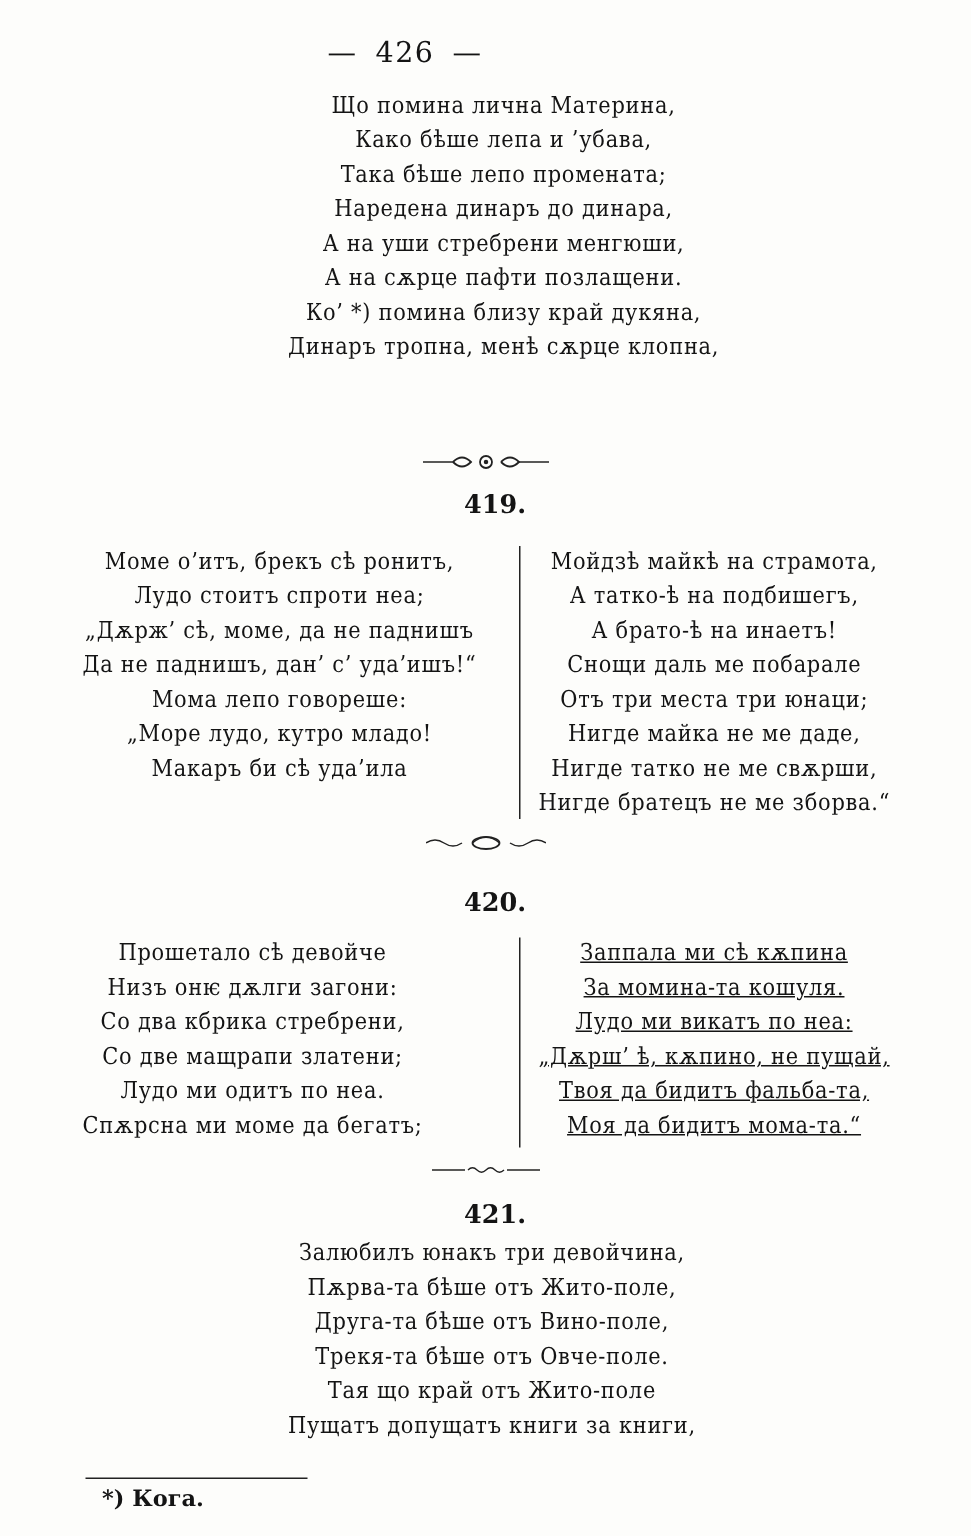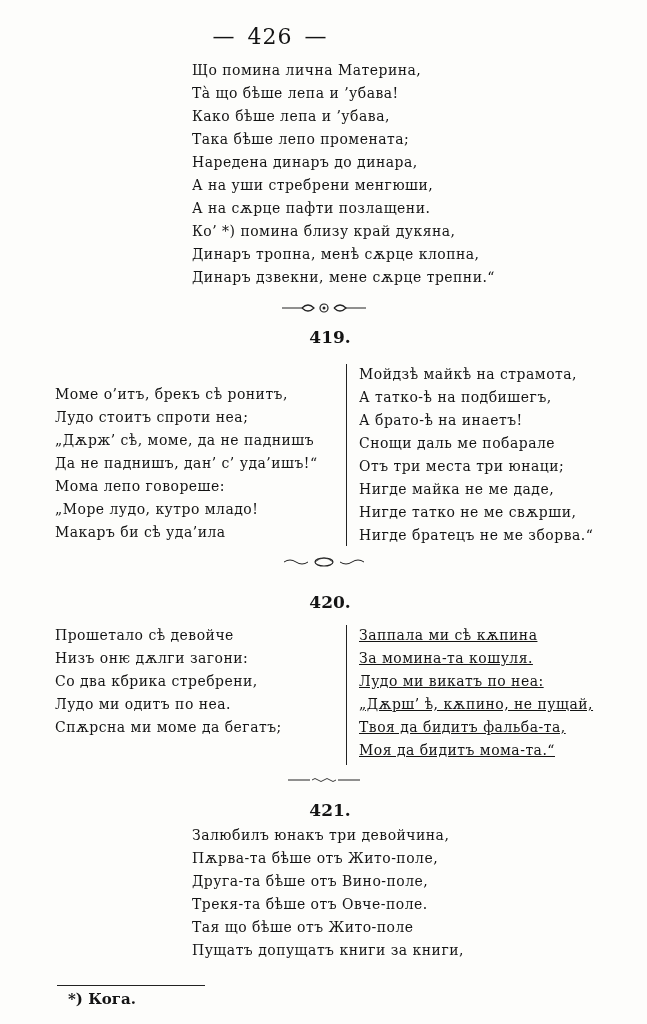--- a/index.html
+++ b/index.html
@@ -1,64 +1,62 @@
 <!DOCTYPE html>
 <html><head>
   <meta charset="utf-8">
   <style>
     html, body { margin: 0; padding: 0; }
     body {
       width: 647px; height: 1024px; background: #fdfdfb; position: relative; overflow: hidden;
       font-family: "DejaVu Serif", "Liberation Serif", serif; color: #141414;
     }
     .abs { position: absolute; }
-    .line { font-size: 15.5px; line-height: 23px; white-space: nowrap; letter-spacing: 0.5px; font-stretch: condensed; }
-    .pagenum { top: 24px; left: 0; width: 540px; text-align: center; font-size: 22px; letter-spacing: 1px; }
+    .line { font-size: 15.5px; line-height: 23px; white-space: nowrap; letter-spacing: 0.5px; font-stretch: condensed; text-align: center; }
+    .pagenum { top: 24px; left: 0; width: 540px; text-align: center; font-size: 19px; letter-spacing: 1px; }
     .pagenum .dash { display: inline-block; margin: 0 12px; }
     .heading { left: 0; width: 660px; text-align: center; font-size: 17px; font-weight: bold; }
     .stanza { margin: 0; padding: 0; list-style: none; }
     .vdiv { width: 1px; background: #222; }
     .orn { left: 0; width: 647px; text-align: center; }
     .rule { height: 1px; background: #222; }
     .fnote { font-size: 15px; font-weight: bold; }
   </style>
 </head>
 <body>
 
 <div class="abs pagenum">
   <span class="dash">—</span><span>426</span><span class="dash">—</span>
 </div>
 
 <ul class="abs stanza" style="top:59px; left:192px;">
   <li class="line">Що помина лична Материна,</li>
-  <li class="line">Тà що бѣше лепа и ’убава!</li>
   <li class="line">Како бѣше лепа и ’убава,</li>
   <li class="line">Така бѣше лепо промената;</li>
   <li class="line">Наредена динаръ до динара,</li>
   <li class="line">А на уши стребрени менгюши,</li>
   <li class="line">А на сѫрце пафти позлащени.</li>
   <li class="line">Ко’ *) помина близу край дукяна,</li>
   <li class="line">Динаръ тропна, менѣ сѫрце клопна,</li>
-  <li class="line">Динаръ дзвекни, мене сѫрце трепни.“</li>
 </ul>
 
 <div class="abs orn" style="top:300px;">
   <svg width="84" height="14" viewBox="0 0 84 14">
     <line x1="0" y1="7" x2="20" y2="7" stroke="#222" stroke-width="1"></line>
     <path d="M20 7 q6 -6 12 0 q-6 6 -12 0" fill="none" stroke="#222" stroke-width="1.2"></path>
     <circle cx="42" cy="7" r="4" fill="none" stroke="#222" stroke-width="1.2"></circle>
     <circle cx="42" cy="7" r="1.5" fill="#222"></circle>
     <path d="M52 7 q6 -6 12 0 q-6 6 -12 0" fill="none" stroke="#222" stroke-width="1.2"></path>
     <line x1="64" y1="7" x2="84" y2="7" stroke="#222" stroke-width="1"></line>
   </svg>
 </div>
 
 <div class="abs heading" style="top:327px;">419.</div>
 
-<ul class="abs stanza" style="top:363px; left:55px;margin-top:20px;">
+<ul class="abs stanza" style="top:363px; left:55px;">
   <li class="line">Моме о’итъ, брекъ сѣ ронитъ,</li>
   <li class="line">Лудо стоитъ спроти неа;</li>
   <li class="line">„Дѫрж’ сѣ, моме, да не паднишъ</li>
   <li class="line">Да не паднишъ, дан’ с’ уда’ишъ!“</li>
   <li class="line">Мома лепо говореше:</li>
   <li class="line">„Море лудо, кутро младо!</li>
   <li class="line">Макаръ би сѣ уда’ила</li>
 </ul>
 <div class="abs vdiv" style="top:364px; left:346px; height:182px;"></div>
 <ul class="abs stanza" style="top:363px; left:359px;">
@@ -80,20 +78,21 @@
     <path d="M56 6 q6 4 12 0 t12 0" fill="none" stroke="#222" stroke-width="1"></path>
   </svg>
 </div>
 
 <div class="abs heading" style="top:592px;">420.</div>
 
 <ul class="abs stanza" style="top:624px; left:55px;">
   <li class="line">Прошетало сѣ девойче</li>
   <li class="line">Низъ онѥ дѫлги загони:</li>
   <li class="line">Со два кбрика стребрени,</li>
+  <li class="line">Со две мащрапи златени;</li>
   <li class="line">Лудо ми одитъ по неа.</li>
   <li class="line">Спѫрсна ми моме да бегатъ;</li>
 </ul>
 <div class="abs vdiv" style="top:625px; left:346px; height:140px;"></div>
 <ul class="abs stanza" style="top:624px; left:359px;text-decoration:underline;">
   <li class="line">Заппала ми сѣ кѫпина</li>
   <li class="line">За момина-та кошуля.</li>
   <li class="line">Лудо ми викатъ по неа:</li>
   <li class="line">„Дѫрш’ ѣ, кѫпино, не пущай,</li>
   <li class="line">Твоя да бидитъ фальба-та,</li>
@@ -108,18 +107,18 @@
   </svg>
 </div>
 
 <div class="abs heading" style="top:800px;">421.</div>
 
 <ul class="abs stanza" style="top:824px; left:192px;">
   <li class="line">Залюбилъ юнакъ три девойчина,</li>
   <li class="line">Пѫрва-та бѣше отъ Жито-поле,</li>
   <li class="line">Друга-та бѣше отъ Вино-поле,</li>
   <li class="line">Трекя-та бѣше отъ Овче-поле.</li>
-  <li class="line">Тая що бѣше отъ Жито-поле</li>
+  <li class="line">Тая що край отъ Жито-поле</li>
   <li class="line">Пущатъ допущатъ книги за книги,</li>
 </ul>
 
 <div class="abs rule" style="top:985px; left:57px; width:148px;"></div>
 <div class="abs fnote" style="top:990px; left:68px;">*) Кога.</div>
 
 </body></html>

